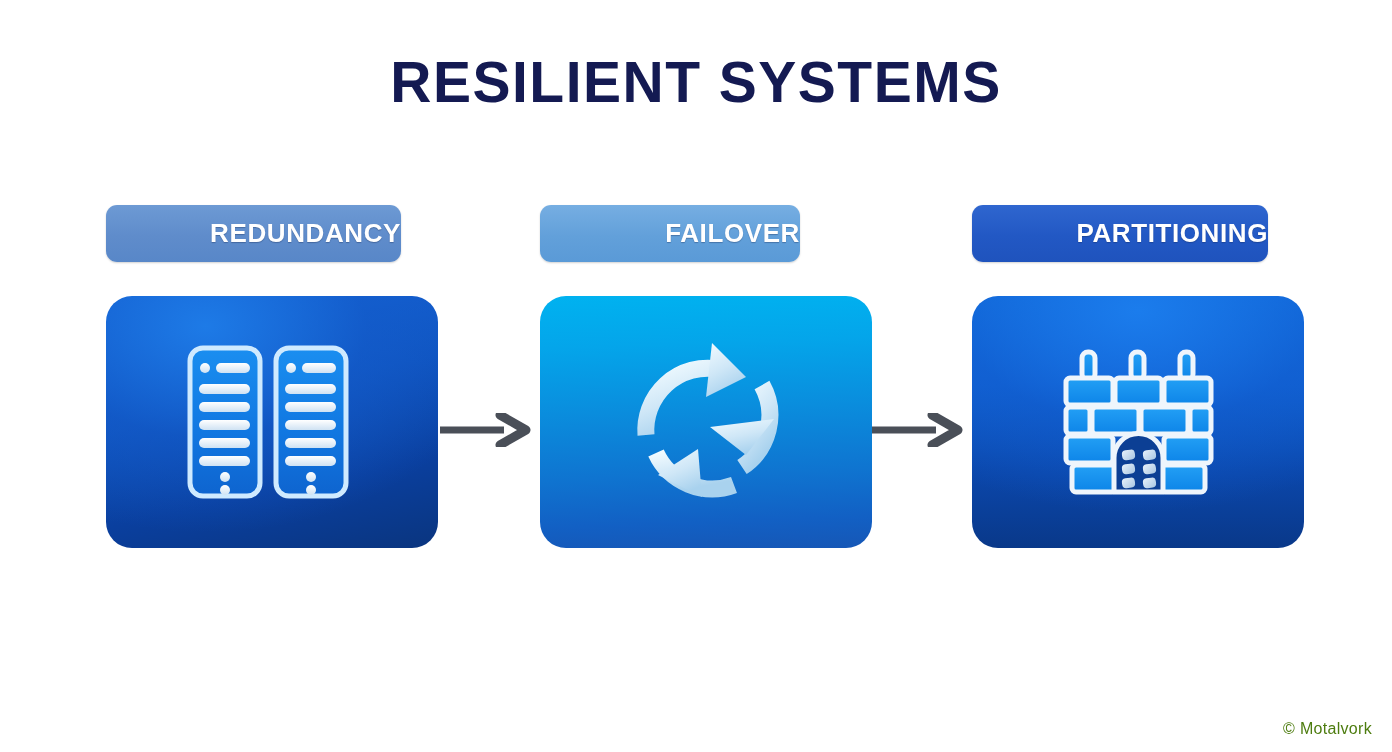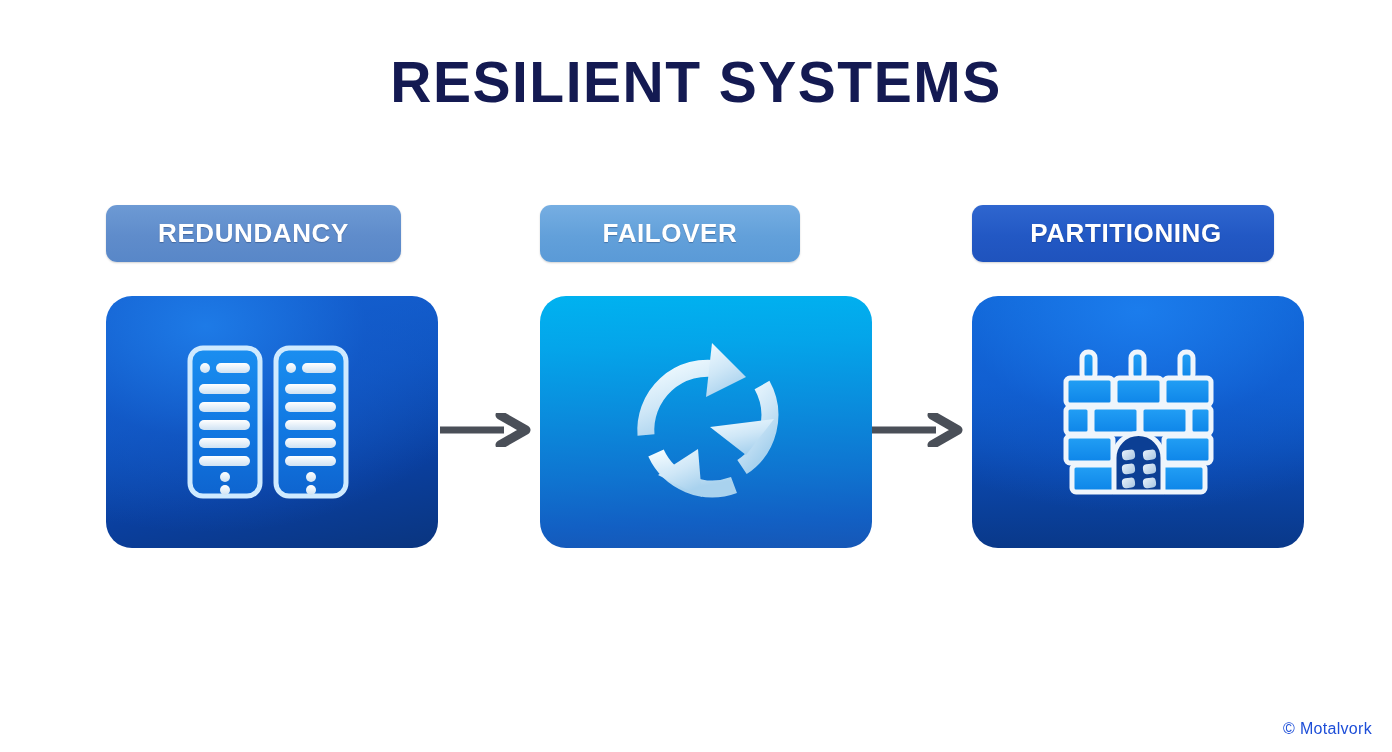--- a/index.html
+++ b/index.html
@@ -48,41 +48,40 @@
   .col-1 { left: 106px; }
   .col-2 { left: 540px; }
   .col-3 { left: 972px; }
 
   
   .pill {
     height: 57px;
     border-radius: 11px;
     display: flex;
     align-items: center;
-    justify-content: center;
+    justify-content: flex-end;
     color: #ffffff;
     font-size: 26px;
     font-weight: bold;
     letter-spacing: 0.6px;
     white-space: nowrap;
     box-shadow: 0 1px 2px rgba(0,0,0,0.18);
     text-shadow: 0 1px 1px rgba(20,40,80,0.35);
   }
   .pill-1 {
     width: 295px;
     background: linear-gradient(180deg, #6d9ad4 0%, #5f8ccb 55%, #5887c8 100%);
   }
   .pill-2 {
     width: 260px;
     background: linear-gradient(180deg, #76aee2 0%, #62a0da 55%, #5a9ad7 100%);
   }
   .pill-3 {
     width: 296px;
     background: linear-gradient(180deg, #2f66cf 0%, #2258c4 55%, #1f53bd 100%);
-    padding-left: 6px;
   }
 
   
   .card {
     position: absolute;
     top: 91px;
     width: 332px;
     height: 252px;
     border-radius: 26px;
     overflow: hidden;
@@ -118,21 +117,21 @@
   }
   .conn-1 { left: 438px; }
   .conn-2 { left: 870px; }
 
   
   .watermark {
     position: absolute;
     right: 20px;
     bottom: 14px;
     font-size: 16px;
-    color: #1d4ed8;
+    color: #4d7c0f;
     letter-spacing: 0.3px;
     white-space: nowrap;
   }
 </style>
 </head>
 <body>
 
 <div class="page-title">RESILIENT SYSTEMS</div>
 
 <div class="stage">

